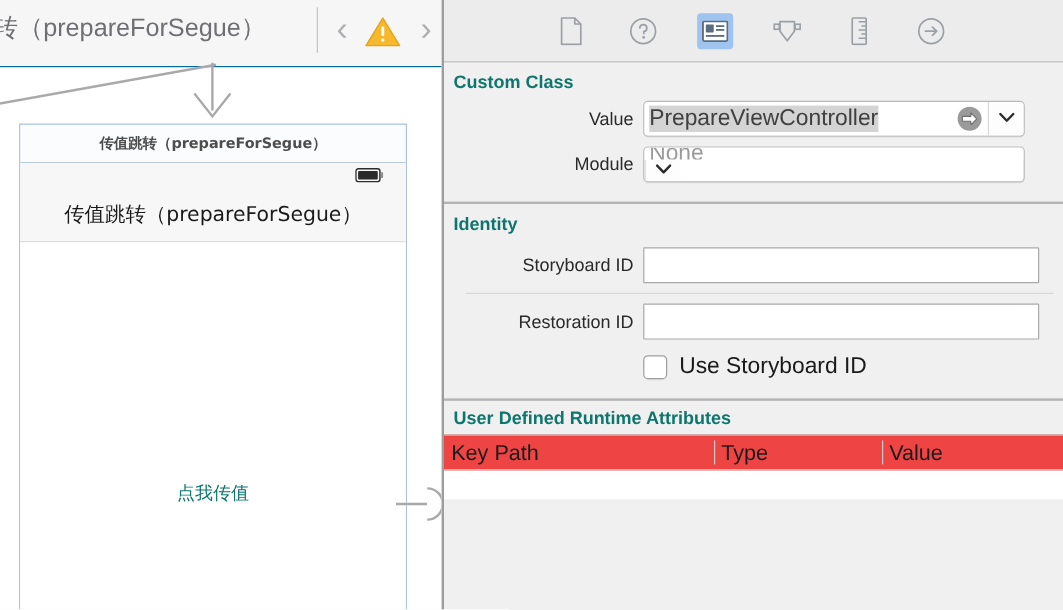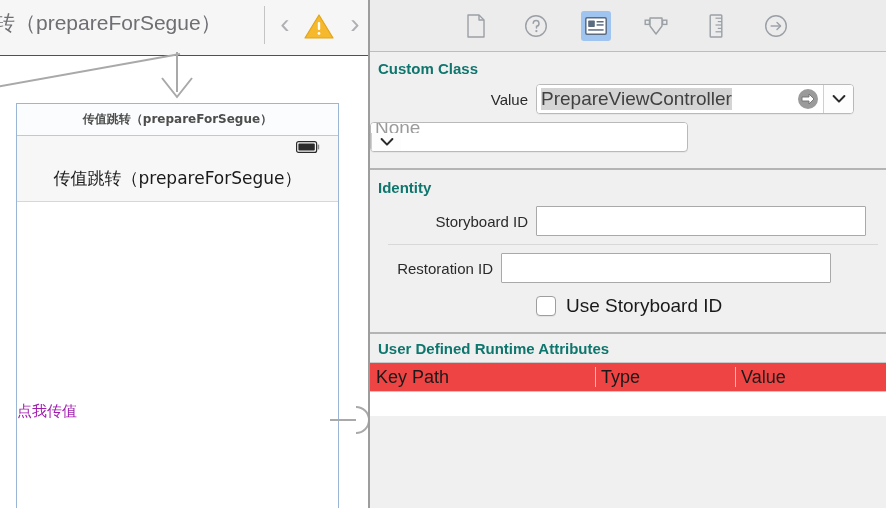--- a/index.html
+++ b/index.html
@@ -78,22 +78,22 @@
     border-bottom: 1px solid #d7d7d7;
     display: flex; align-items: center; justify-content: center;
   }
   #nav-bar-title {
     font-size: 17px; color: #1a1a1a; white-space: nowrap;
     font-family: "DejaVu Sans", "Liberation Sans", sans-serif;
   }
   #content-area { position: relative; width: 100%; height: 319px; background: #ffffff; }
   #scene-button {
     position: absolute; left: 0; right: 0; top: 200px;
-    text-align: left;
-    font-size: 15px; color: #a21caf;
+    text-align: center;
+    font-size: 15px; color: #0f766e;
     font-family: "DejaVu Sans", "Liberation Sans", sans-serif;
   }
   
   #segue-stub { position: absolute; left: 330px; top: 403px; width: 38px; height: 34px; }
 
   
   #pane-divider {
     position: absolute; left: 368px; top: 0; width: 2px; height: 508px;
     background: #9d9d9d;
   }
@@ -333,20 +333,21 @@
             <span>
               <svg width="14" height="10" viewBox="0 0 14 10" aria-hidden="true">
                 <path d="M1.6 2 L7 7.6 L12.4 2" fill="none" stroke="#2b2b2b" stroke-width="2" stroke-linecap="round" stroke-linejoin="round"></path>
               </svg>
             </span>
           </div>
         </div>
       </div>
 
       <div class="field-row" style="height:40px;">
+        <div class="field-label" style="width:166px;">Module</div>
         <div class="combo" style="width:318px;flex-direction:column;">
           <div class="combo-field">
             <span class="combo-value placeholder">None</span>
           </div>
           <div class="combo-arrow-btn">
             <span>
               <svg width="14" height="10" viewBox="0 0 14 10" aria-hidden="true">
                 <path d="M1.6 2 L7 7.6 L12.4 2" fill="none" stroke="#2b2b2b" stroke-width="2" stroke-linecap="round" stroke-linejoin="round"></path>
               </svg>
             </span>
@@ -361,21 +362,21 @@
       <div class="section-header" style="padding-top:9px;padding-bottom:6px;">Identity</div>
 
       <div class="field-row" style="height:38px;">
         <div class="field-label" style="width:166px;">Storyboard ID</div>
         <input class="text-field" style="width: 330px;" type="text" value="">
       </div>
 
       <div class="divider-light" style="margin:4px 8px 4px 18px;"></div>
 
       <div class="field-row" style="height:38px;">
-        <div class="field-label" style="width:131px;padding-left:19px;">Restoration ID</div>
+        <div class="field-label" style="width:166px;padding-left:19px;">Restoration ID</div>
         <input class="text-field" style="width: 330px;" type="text" value="">
       </div>
 
       <div class="checkbox-row" style="height:38px;padding-left:166px;">
         <span class="checkbox"></span>
         <span class="checkbox-label">Use Storyboard ID</span>
       </div>
     </div>
 
     <div class="divider-strong" style="margin-top:7px;"></div>

